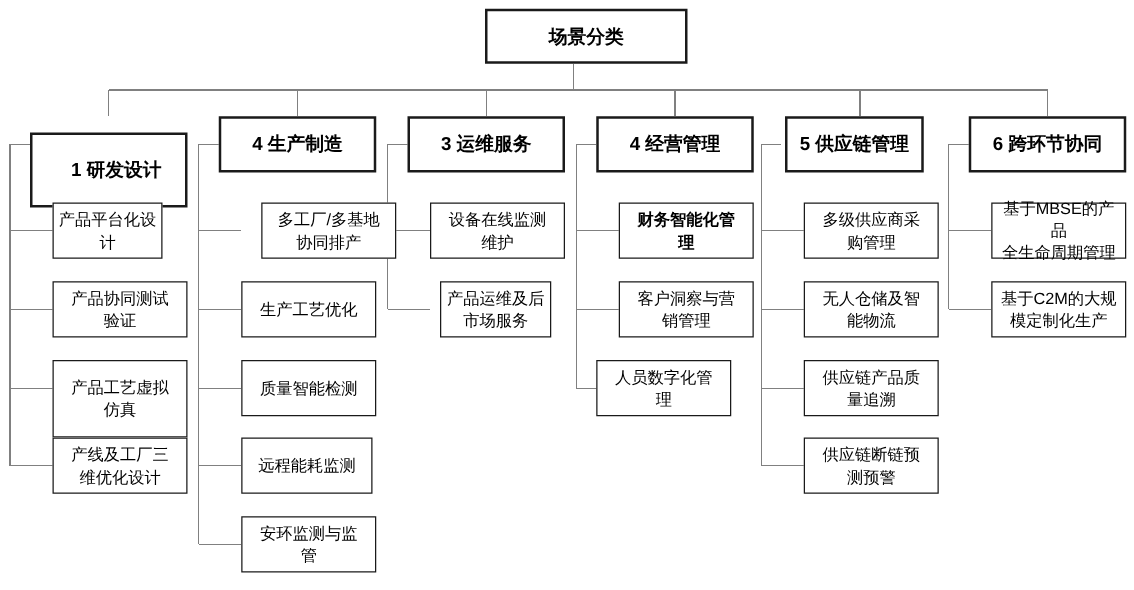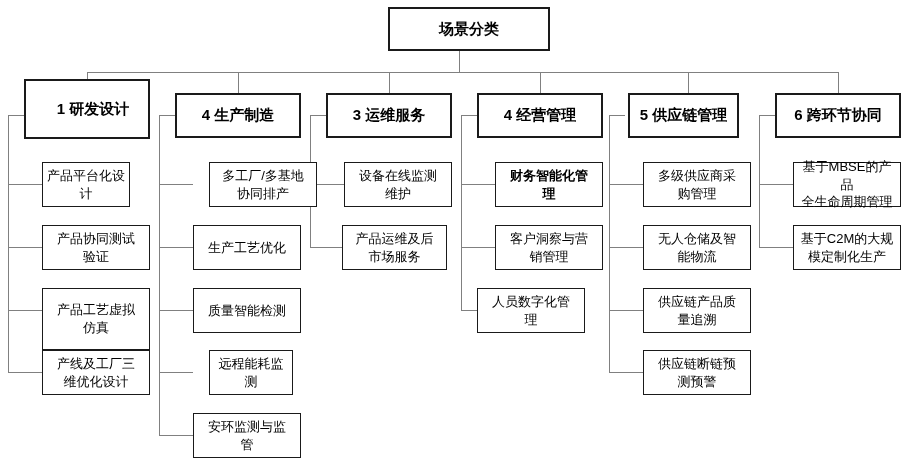--- a/index.html
+++ b/index.html
@@ -73,41 +73,41 @@
       <line x1="609" y1="372.5" x2="643" y2="372.5" stroke="#808080" stroke-width="1"></line>
       <line x1="609" y1="115.5" x2="609" y2="372.5" stroke="#808080" stroke-width="1"></line>
       <line x1="838" y1="72" x2="838" y2="93" stroke="#808080" stroke-width="1"></line>
       <line x1="759" y1="115.5" x2="775" y2="115.5" stroke="#808080" stroke-width="1"></line>
       <line x1="759" y1="184.5" x2="793" y2="184.5" stroke="#808080" stroke-width="1"></line>
       <line x1="759" y1="247.5" x2="793" y2="247.5" stroke="#808080" stroke-width="1"></line>
       <line x1="759" y1="115.5" x2="759" y2="247.5" stroke="#808080" stroke-width="1"></line>
     </svg>
   <div class="box root" id="rootBox" style="left: 364px; top: 7px; width: 162px; height: 44px; margin-left: 24px;">场景分类</div>
 
-<div class="box cat" style="left: 24px; top: 79px; width: 126px; height: 60px; padding-left: 12px;">1 研发设计</div>
+<div class="box cat" style="left: 24px; top: 106px; width: 126px; height: 60px; padding-left: 12px;">1 研发设计</div>
     <div class="box sub" style="left: 42px; top: 162px; width: 88px; height: 45px;">产品平台化设
 计</div>
     <div class="box sub" style="left: 42px; top: 225px; width: 108px; height: 45px;">产品协同测试
 验证</div>
     <div class="box sub" style="left: 42px; top: 288px; width: 108px; height: 62px;">产品工艺虚拟
 仿真</div>
     <div class="box sub" style="left: 42px; top: 350px; width: 108px; height: 45px;">产线及工厂三
 维优化设计</div>
     <div class="box cat" style="left: 175px; top: 93px; width: 126px; height: 45px;">4 生产制造</div>
     <div class="box sub" style="left: 193px; top: 162px; width: 108px; height: 45px; margin-left: 16px;">多工厂/多基地
 协同排产</div>
     <div class="box sub" style="left: 193px; top: 225px; width: 108px; height: 45px;">生产工艺优化</div>
     <div class="box sub" style="left: 193px; top: 288px; width: 108px; height: 45px;">质量智能检测</div>
-    <div class="box sub" style="left: 193px; top: 350px; width: 84px; height: 45px; margin-left: 16px;">远程能耗监测</div>
+    <div class="box sub" style="left: 193px; top: 350px; width: 105px; height: 45px;">远程能耗监测</div>
     <div class="box sub" style="left: 193px; top: 413px; width: 108px; height: 45px;">安环监测与监
 管</div>
     <div class="box cat" style="left: 326px; top: 93px; width: 126px; height: 45px;">3 运维服务</div>
     <div class="box sub" style="left: 344px; top: 162px; width: 108px; height: 45px;">设备在线监测
 维护</div>
-    <div class="box sub" style="left: 342px; top: 225px; width: 105px; height: 45px;">产品运维及后
+    <div class="box sub" style="left: 352px; top: 225px; width: 89px; height: 45px;">产品运维及后
 市场服务</div>
     <div class="box cat" style="left: 477px; top: 93px; width: 126px; height: 45px;">4 经营管理</div>
     <div class="box sub" style="left: 495px; top: 162px; width: 108px; height: 45px; font-weight: bold;">财务智能化管
 理</div>
     <div class="box sub" style="left: 495px; top: 225px; width: 108px; height: 45px;">客户洞察与营
 销管理</div>
     <div class="box sub" style="left: 477px; top: 288px; width: 108px; height: 45px;">人员数字化管
 理</div>
     <div class="box cat" style="left: 628px; top: 93px; width: 111px; height: 45px;">5 供应链管理</div>
     <div class="box sub" style="left: 643px; top: 162px; width: 108px; height: 45px;">多级供应商采

